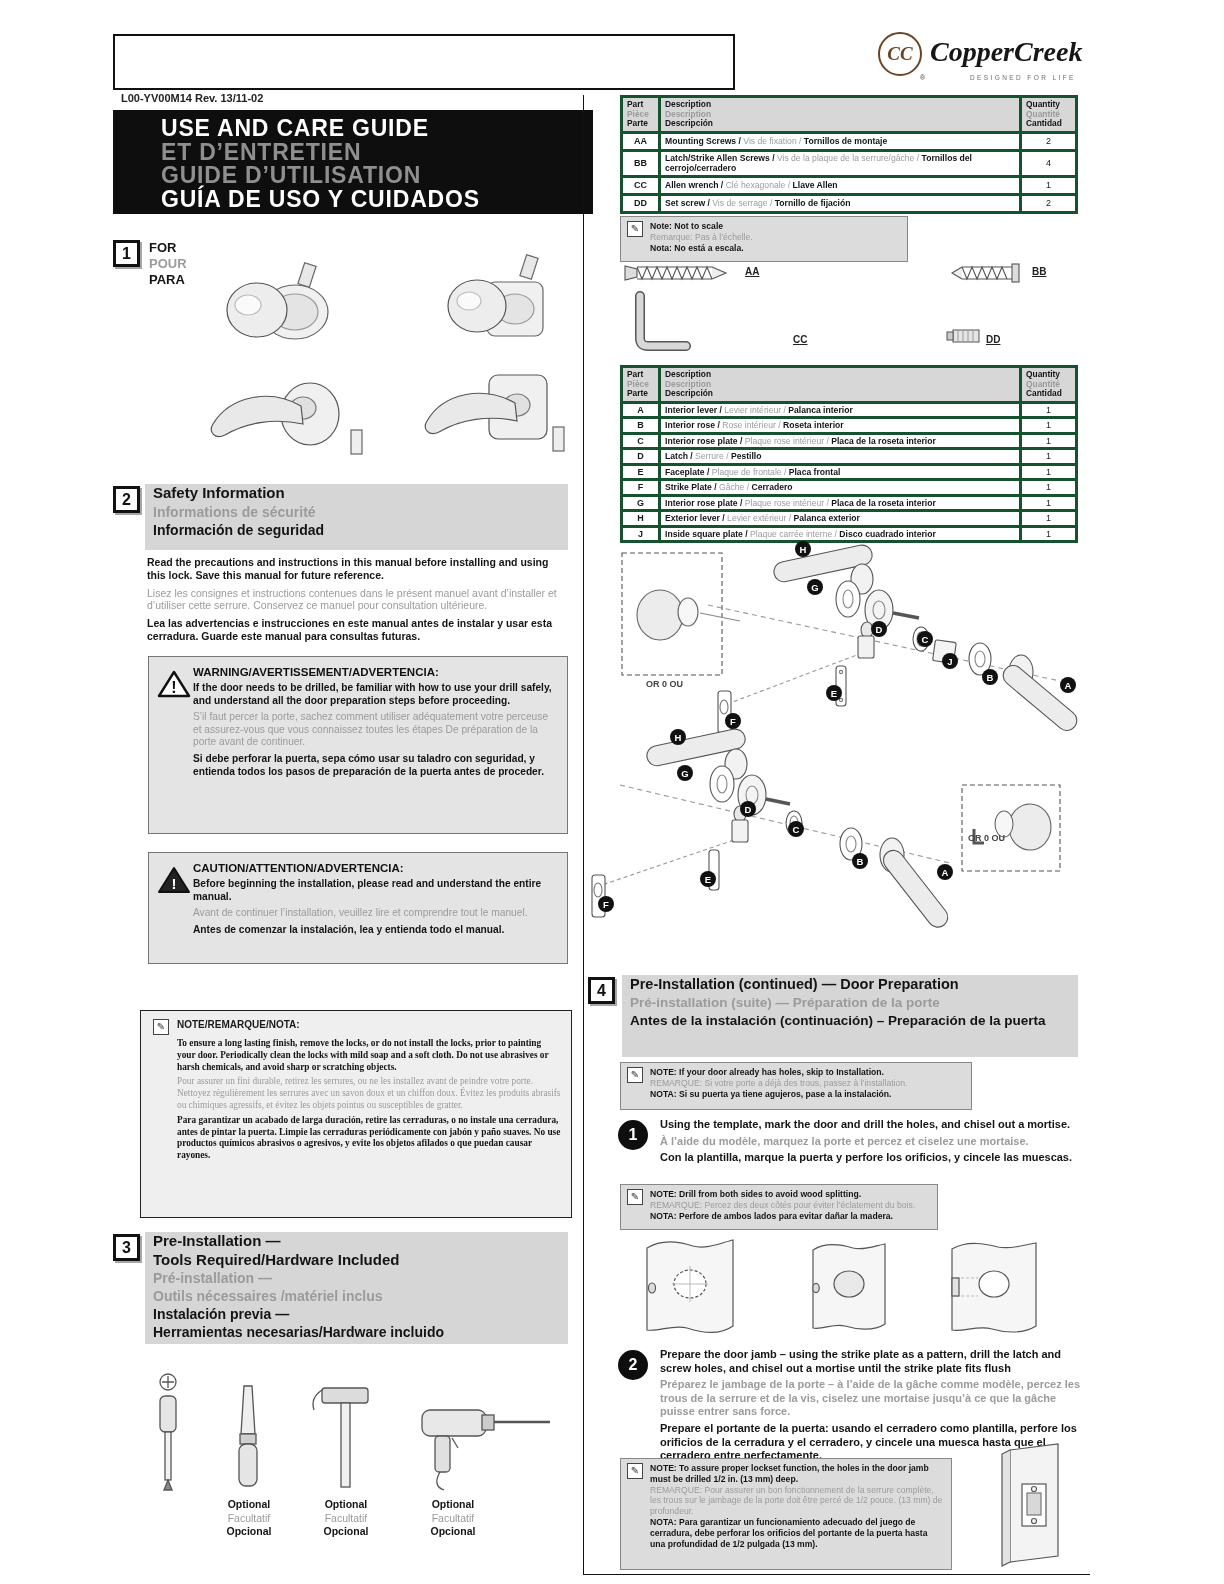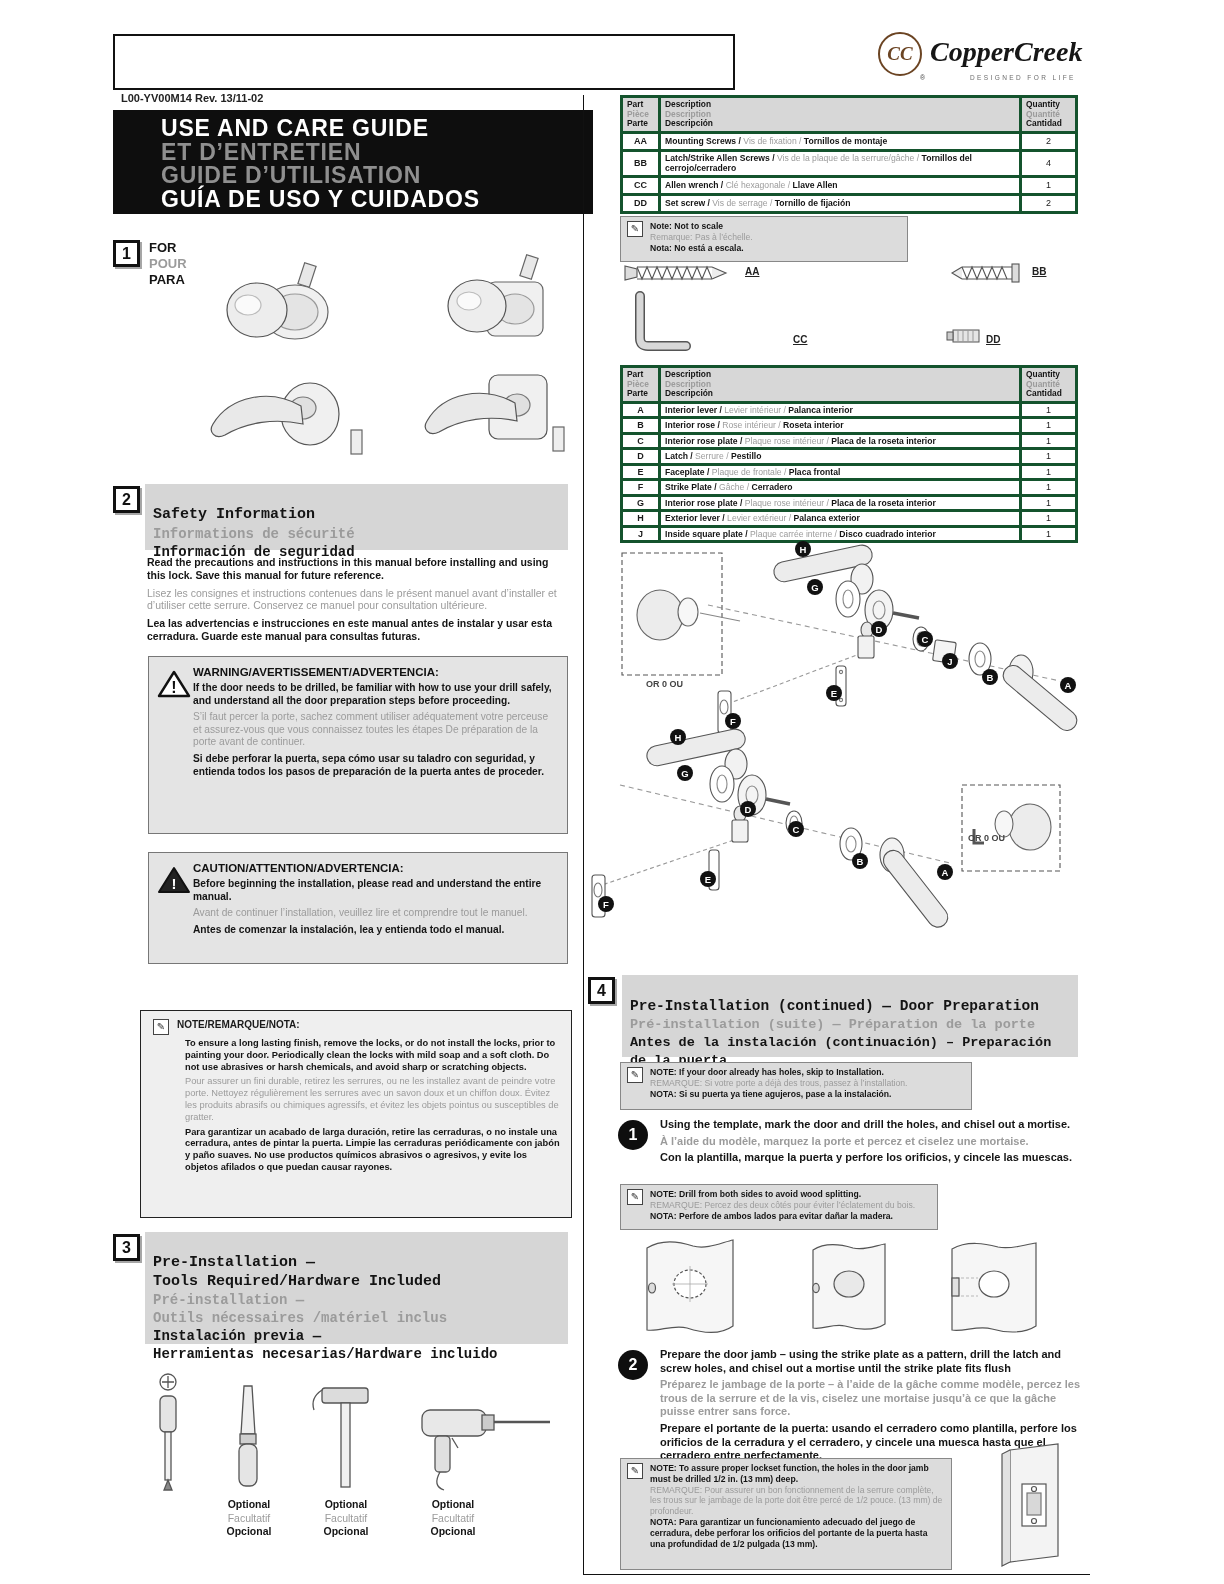--- a/index.html
+++ b/index.html
@@ -18,35 +18,35 @@
 
   .banner { background:#0e0e0e; padding:7px 10px; }
   .banner div { font-size:23px; font-weight:700; letter-spacing:0.8px; line-height:23.5px; }
   .banner .w { color:#ffffff; }
   .banner .g { color:#8f8f8f; }
 
   .numbox { width:27px; height:27px; border:3px solid #111; background:#fff; color:#111;
             font-weight:700; font-size:16px; display:flex; align-items:center; justify-content:center;
             box-shadow:2px 2px 0 rgba(0,0,0,0.35); }
 
-  .graybar { background:#d6d6d6; padding:22px 8px;font-family:Liberation Mono, monospace; }
+  .graybar { background:#d6d6d6; padding:0 8px; }
   .h-en { font-size:15px; font-weight:700; color:#141414; line-height:18.5px; }
   .h-fr { font-size:14px; font-weight:700; color:#9b9b9b; line-height:18px; }
   .h-es { font-size:14px; font-weight:700; color:#141414; line-height:18px; }
 
   .body-text div { font-size:10.5px; line-height:12.8px; margin-bottom:5px; }
 
   .alert-box { background:#e4e4e4; border:1px solid #777; overflow:hidden; }
   .alert-box .txt { margin-left:44px; margin-top:9px; margin-right:8px; }
   .alert-title { font-size:11.5px; font-weight:700; color:#111; margin-bottom:4px; }
   .alert-box .txt p { font-size:10.2px; line-height:12.6px; margin-bottom:4px; }
 
   .notebox { background:#efefef; border:1.5px solid #222; overflow:hidden; padding:8px 10px 6px 12px; }
   .notebox .title-row { display:flex; align-items:flex-start; gap:8px; margin-left:24px; }
-  .notebox p { font-size:9.3px; line-height:11.8px; margin:3px 0 0 32px; }
+  .notebox p { font-size:9.3px; line-height:11.8px; margin:3px 0 0 24px;font-family:Liberation Serif, serif; }
   .note-title { font-size:10px; font-weight:700; }
 
   .note-icon { width:16px; height:16px; min-width:16px; border:1px solid #444; background:#fff;
                font-size:10px; line-height:14px; text-align:center; color:#333; }
 
   .strip { background:#dcdcdc; border:1px solid #888; padding:4px 6px; display:flex; gap:7px; overflow:hidden; }
   .strip .lines div { font-size:8.6px; line-height:10.8px; }
 
   .ptable { border-collapse:collapse; background:#fff; }
   .ptable th, .ptable td { border:3px solid #14532d; padding:1px 4px; vertical-align:middle; }

